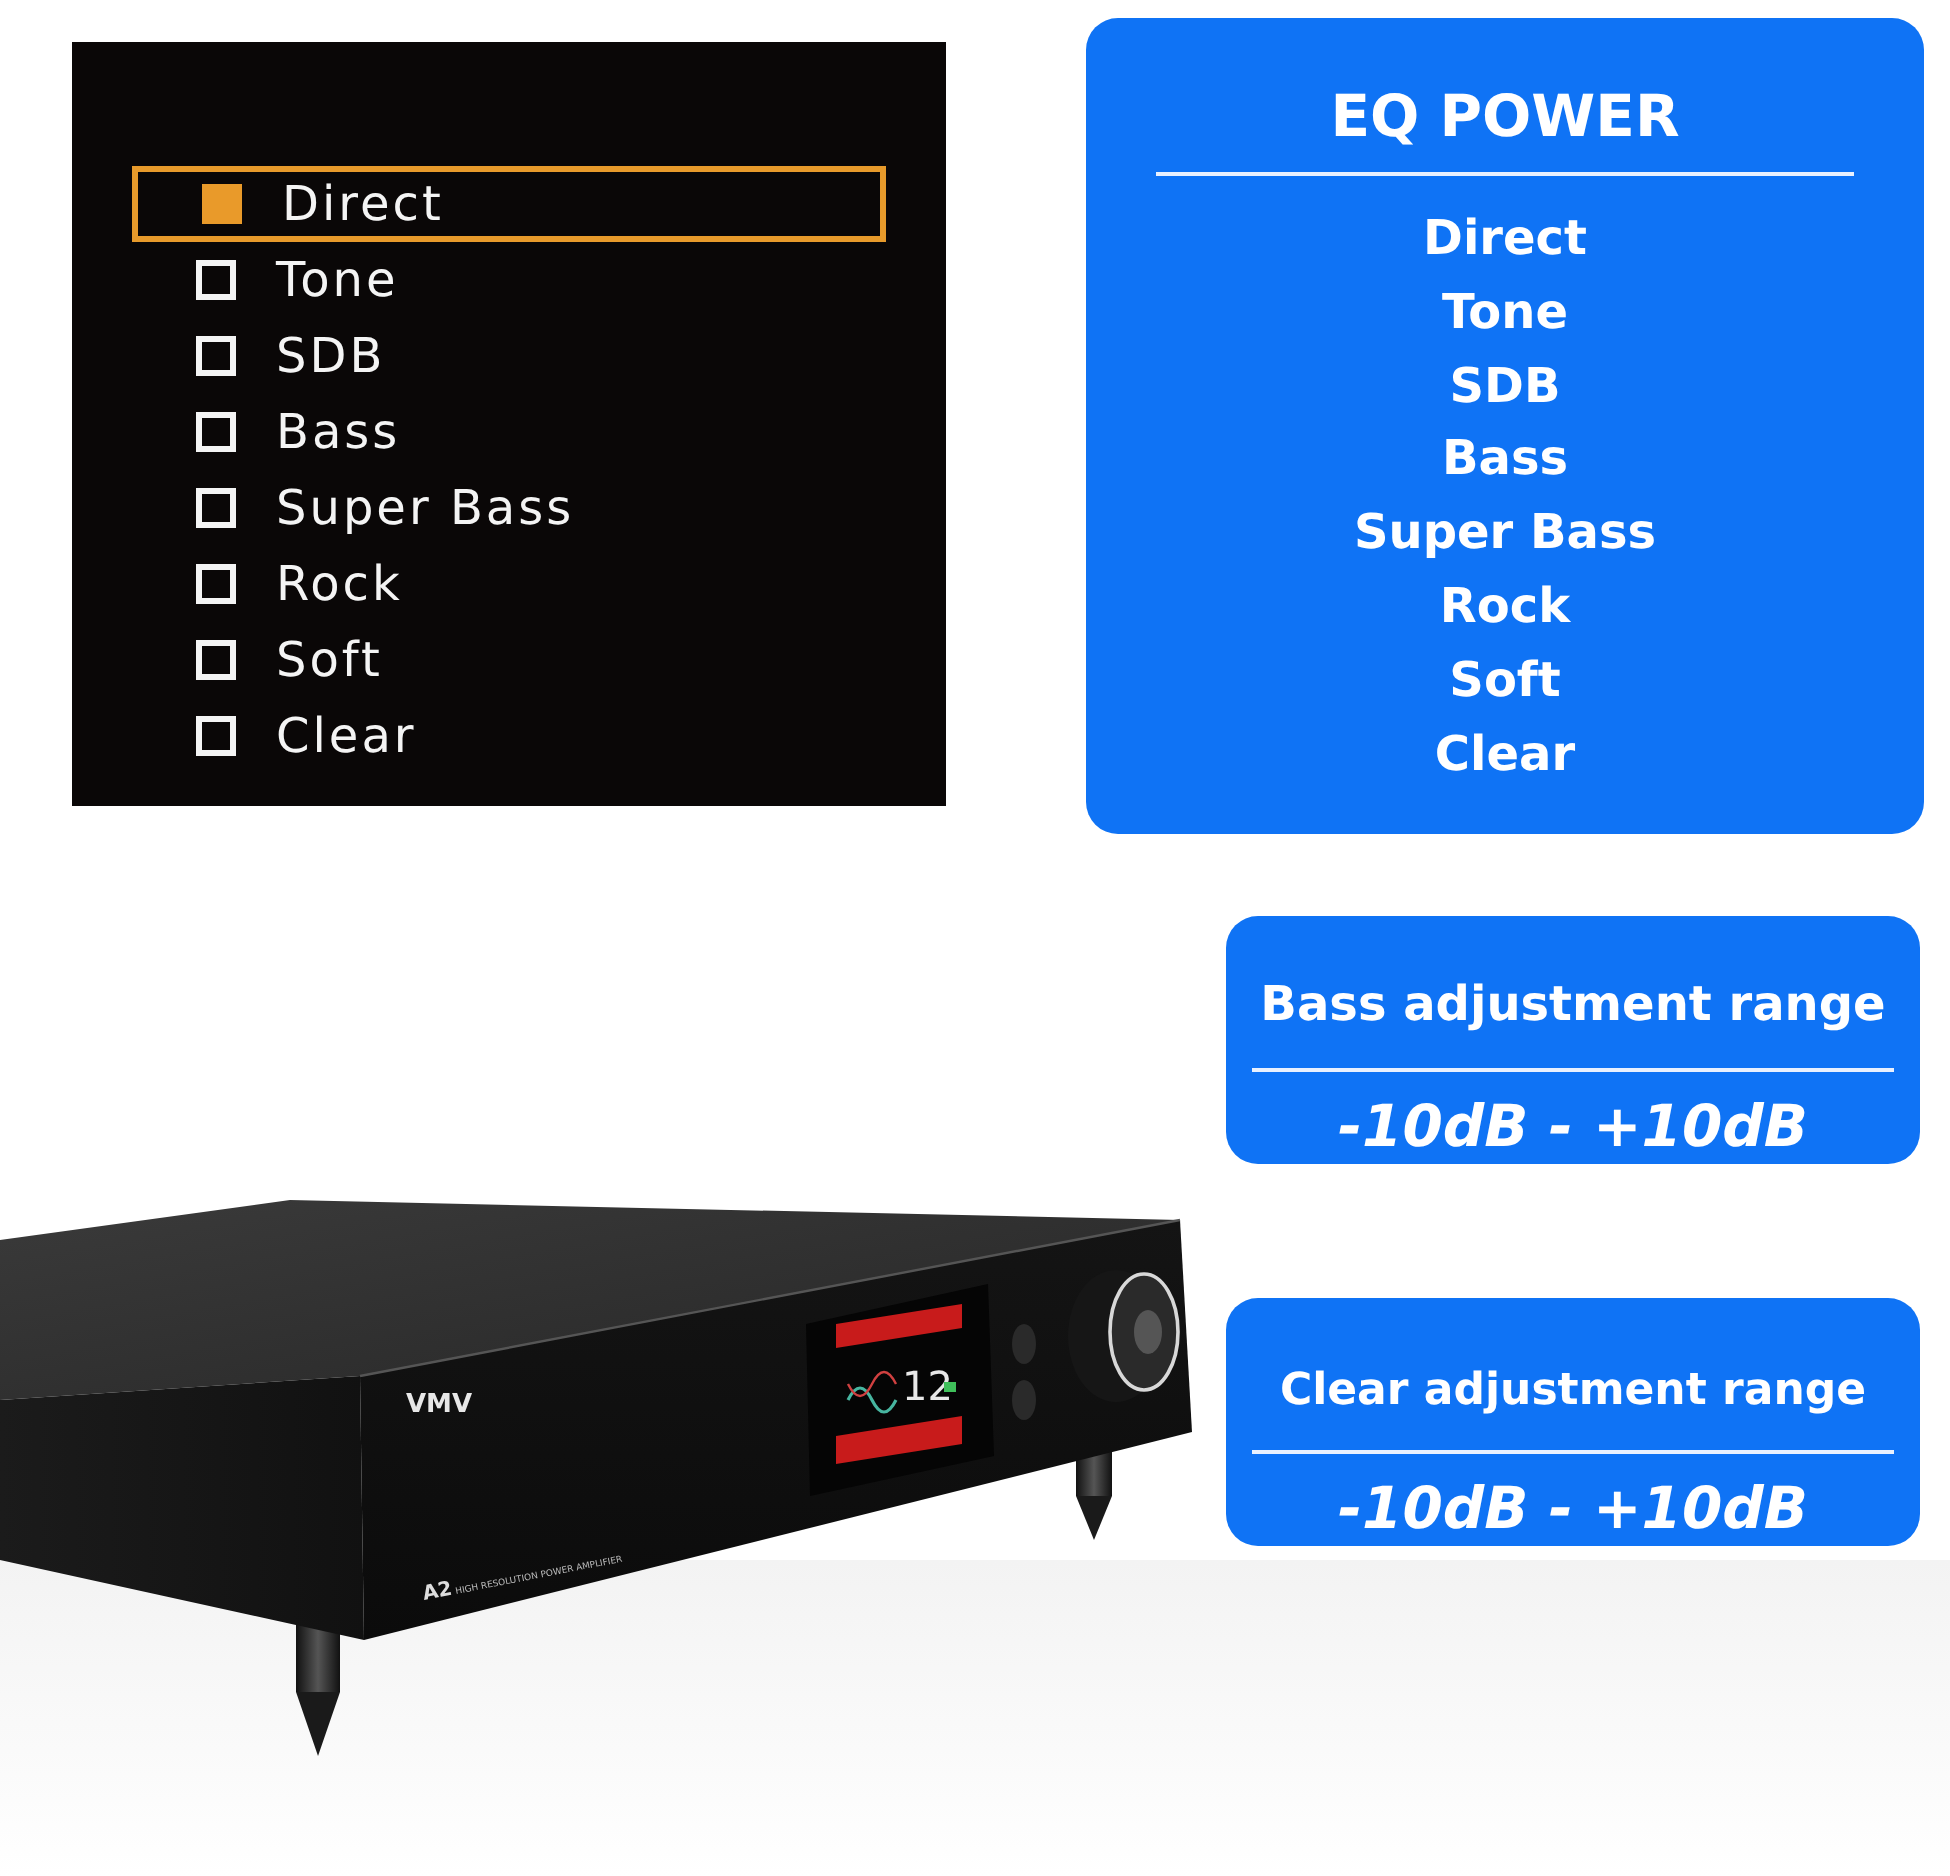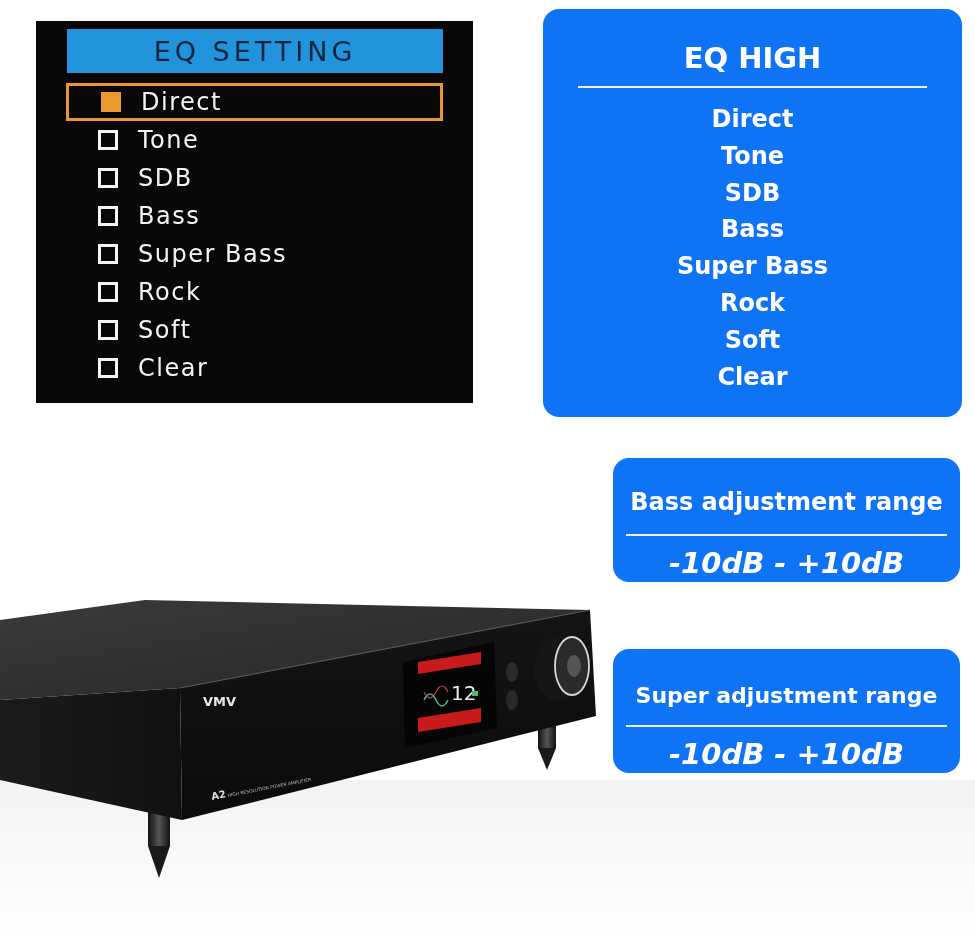--- a/index.html
+++ b/index.html
@@ -56,21 +56,20 @@
   .product { position: absolute; left: 0; top: 580px; width: 610px; height: 300px; }
   .shadow {
     position: absolute; left: 0; top: 780px; width: 975px; height: 158px;
     background: linear-gradient(180deg, #f3f3f3 0%, #fafafa 60%, #ffffff 100%);
   }
 </style>
 </head>
 <body>
 
 <div class="eq-screen">
-  <div class="eq-header">EQ SETTING</div>
   <div class="eq-list">
     <div class="eq-row selected">
       <span class="eq-check"></span>
       <span>Direct</span>
     </div>
     <div class="eq-row">
       <span class="eq-check"></span>
       <span>Tone</span>
     </div>
     <div class="eq-row">
@@ -94,21 +93,21 @@
       <span>Soft</span>
     </div>
     <div class="eq-row">
       <span class="eq-check"></span>
       <span>Clear</span>
     </div>
   </div>
 </div>
 
 <div class="card mode-card">
-  <div class="title">EQ HIGH</div>
+  <div class="title">EQ POWER</div>
   <div class="divider"></div>
   <div class="mode-list">
     <div class="mode-item">Direct</div>
     <div class="mode-item">Tone</div>
     <div class="mode-item">SDB</div>
     <div class="mode-item">Bass</div>
     <div class="mode-item">Super Bass</div>
     <div class="mode-item">Rock</div>
     <div class="mode-item">Soft</div>
     <div class="mode-item">Clear</div>
@@ -117,21 +116,21 @@
 
 <div class="shadow"></div>
 
 <div class="card range-card bass-card">
   <div class="title">Bass adjustment range</div>
   <div class="divider"></div>
   <div class="value">-10dB - +10dB</div>
 </div>
 
 <div class="card range-card treble-card">
-  <div class="title">Super adjustment range</div>
+  <div class="title">Clear adjustment range</div>
   <div class="divider"></div>
   <div class="value">-10dB - +10dB</div>
 </div>
 
 <svg class="product" viewBox="0 0 610 300" width="610" height="300">
   <defs>
     <linearGradient id="topg" x1="0" y1="0" x2="1" y2="1">
       <stop offset="0" stop-color="#3a3a3a"></stop>
       <stop offset="1" stop-color="#262626"></stop>
     </linearGradient>

